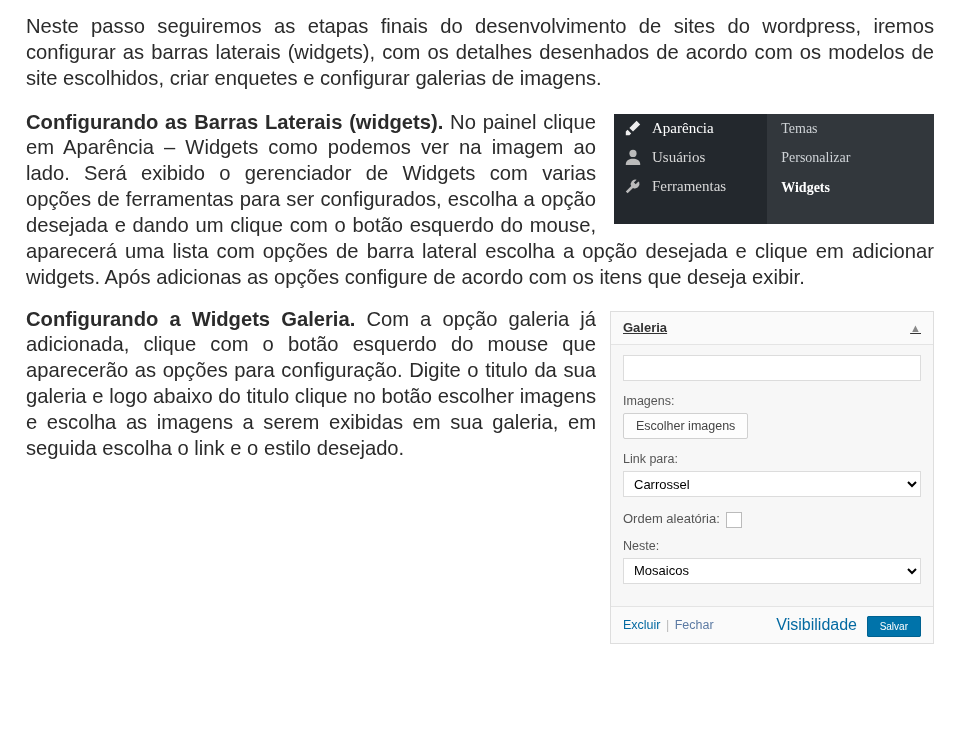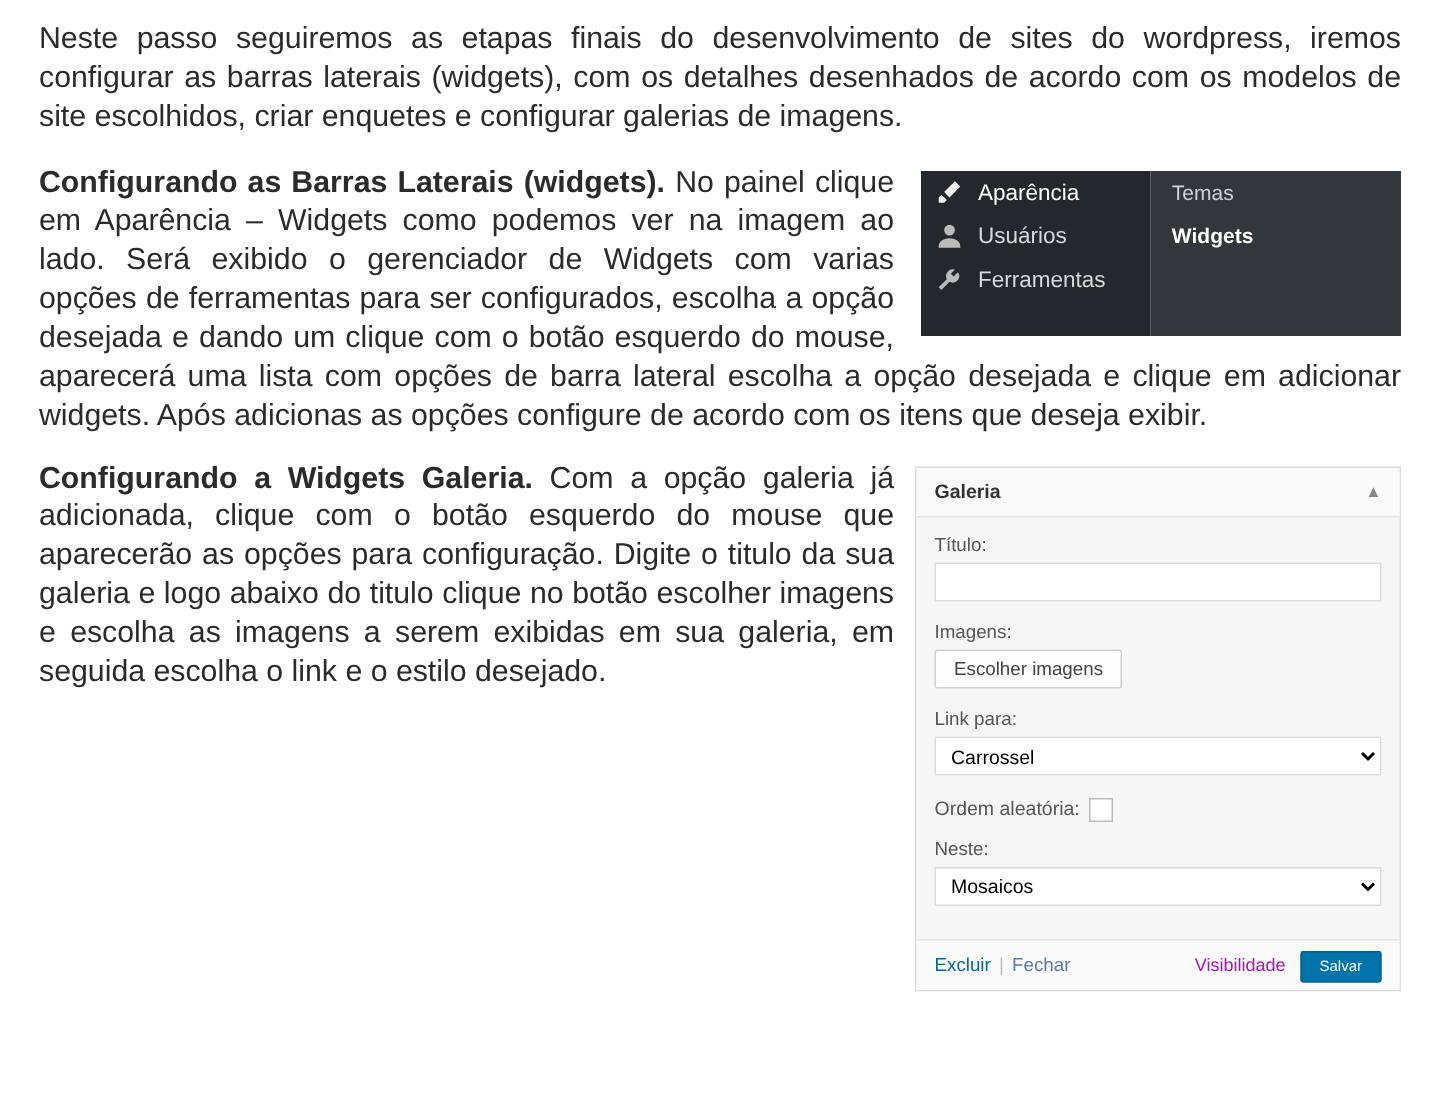--- a/index.html
+++ b/index.html
@@ -24,21 +24,21 @@
     overflow: hidden;
     text-align: justify;
   }
   .wp-menu {
     float: right;
     margin-left: 18px;
     margin-top: 4px;
     display: flex;
     width: 320px;
     height: 110px;
-    font-family: Liberation Sans, sans-serif;
+    font-family: Liberation Serif, serif;
   }
   .wp-menu-left {
     background: #23282d;
     color: #eee;
     width: 158px;
     display: flex;
     flex-direction: column;
   }
   .wp-menu-left .mi {
     display: flex;
@@ -92,20 +92,21 @@
   }
   .gw-head {
     display: flex;
     justify-content: space-between;
     align-items: center;
     padding: 8px 12px;
     border-bottom: 1px solid #e4e4e4;
     background: #fafafa;
     font-weight: 600;
     color: #333;
+    text-decoration: underline;
   }
   .gw-body {
     padding: 10px 12px 8px;
   }
   .gw-label {
     font-size: 12.5px;
     color: #555;
     margin-bottom: 4px;
   }
   .gw-input {
@@ -157,21 +158,21 @@
     padding: 8px 12px;
     border-top: 1px solid #e4e4e4;
     background: #fafafa;
   }
   .gw-links {
     font-size: 12.5px;
   }
   .gw-links .del { color: #0369a1; }
   .gw-links .sep { color: #bbb; margin: 0 2px; }
   .gw-links .close { color: #5c7aa3; }
-  .gw-vis { font-size: 12px; color: #a21caf; margin-right: 6px; }
+  .gw-vis { font-size: 16px; color: #0369a1; margin-right: 6px; }
   .gw-save {
     background: #0073aa;
     color: #fff;
     border: 1px solid #006291;
     border-radius: 2px;
     padding: 4px 12px;
     font-size: 10px;
   }
   b, strong { font-weight: 700; }
 </style>
@@ -206,37 +207,37 @@
           <span class="ico">
             <svg viewBox="0 0 20 20" fill="#bbb">
                 <path d="M17 5a5 5 0 0 1-7 6l-6 6-2-2 6-6a5 5 0 0 1 6-7l-3 3 2 2 3-3 1 1z"></path>
               </svg>
           </span>
           <span>Ferramentas</span>
         </div>
       </div>
       <div class="wp-menu-right">
         <div class="sm">Temas</div>
+        <div class="sm">Personalizar</div>
         <div class="sm active">Widgets</div>
       </div>
     </div>
 
     <span><b>Configurando as Barras Laterais (widgets).</b></span><span> No painel clique em Aparência – Widgets como podemos ver na imagem ao lado. Será exibido o gerenciador de Widgets com varias opções de ferramentas para ser configurados, escolha a opção desejada e dando um clique com o botão esquerdo do mouse, aparecerá uma lista com opções de barra lateral escolha a opção desejada e clique em adicionar widgets. Após adicionas as opções configure de acordo com os itens que deseja exibir.</span>
   </div>
 </div>
 
 <div class="section3">
 
   <div class="galeria-widget">
     <div class="gw-head">
       <span>Galeria</span>
       <span style="font-size:11px;color:#888;">▲</span>
     </div>
     <div class="gw-body">
-      <div class="gw-label">Título:</div>
       <input class="gw-input" type="text" style="">
 
       <div class="gw-label">Imagens:</div>
       <span class="gw-btn">Escolher imagens</span>
 
       <div class="gw-label">Link para:</div>
       <select class="gw-select">
         <option>Carrossel</option>
       </select>
 

